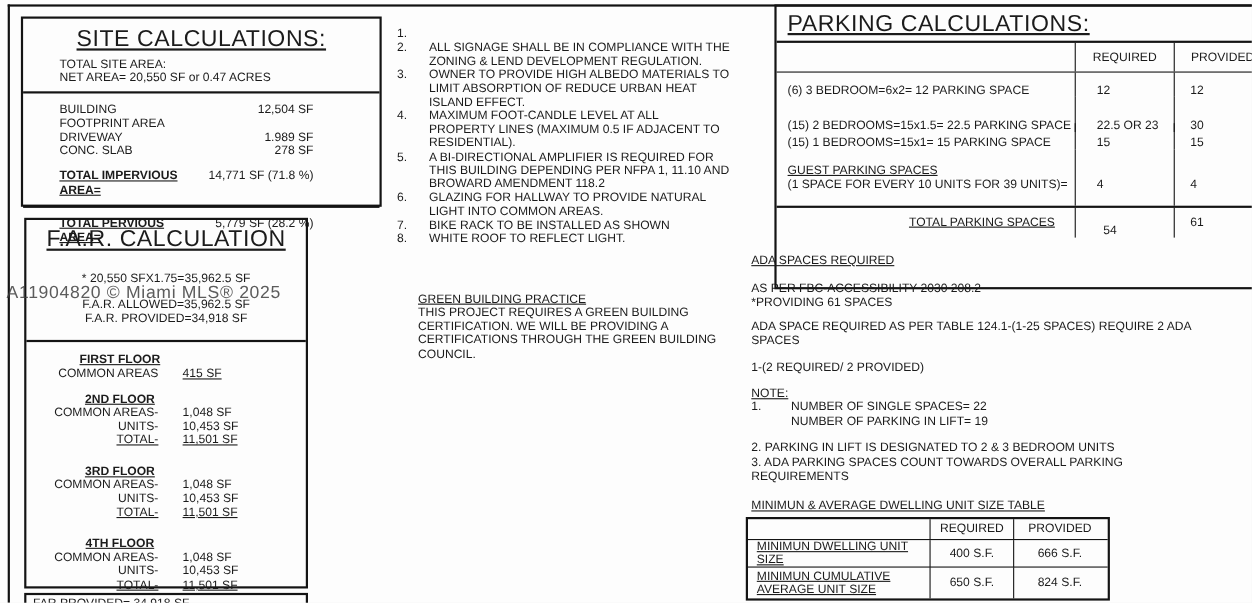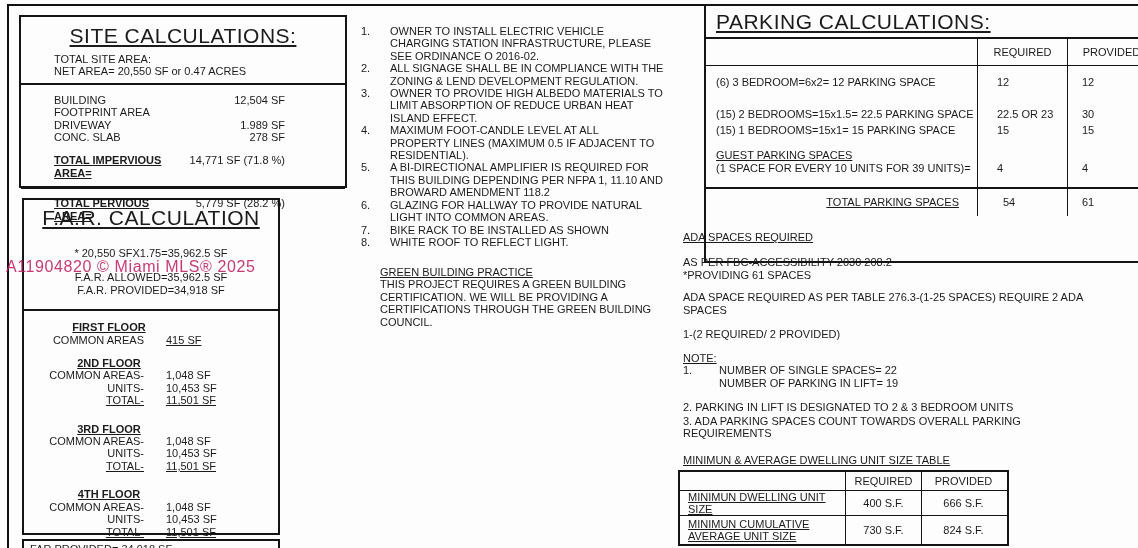--- a/index.html
+++ b/index.html
@@ -51,21 +51,21 @@
   .pk-val2{padding-left:14px;}
   .pk-total{height:29px;border-top:2px solid #141414;align-items:center;}
   .pk-total .tlabel{text-align:right;padding-right:18px;}
 
   
   .ut-grid{display:grid;grid-template-columns:165px 76px 84px;box-sizing:border-box;}
   .ut-cell{border-left:1px solid #141414;display:flex;align-items:center;justify-content:center;box-sizing:border-box;}
   .ut-lbl{display:flex;align-items:center;padding-left:8px;box-sizing:border-box;}
 
   .watermark{
-    font-size:16px;letter-spacing:.6px;color:#be185d;opacity:.85;z-index:40;white-space:nowrap;
+    font-size:16px;letter-spacing:.6px;color:#404040;opacity:.85;z-index:40;white-space:nowrap;
   }
 </style>
 </head>
 <body>
 
 <div id="sheet">
 
   <div class="abs hline" style="left:7px;top:4px;width:1131px;"></div>
   <div class="abs vline" style="left:7px;top:4px;height:544px;"></div>
 
@@ -167,23 +167,20 @@
     </div>
   </div>
 
   <div class="abs box" style="left:22px;top:539px;width:258px;height:22px;padding:2px 0 0 6px;">
     <span>FAR PROVIDED= 34,918 SF</span>
   </div>
 
   <div class="abs" style="left:361px;top:25px;width:312px;">
     <div class="note-row">
       <span class="note-num">1.</span>
-      <span class="note-text">OWNER TO INSTALL ELECTRIC VEHICLE
-CHARGING STATION INFRASTRUCTURE, PLEASE
-SEE ORDINANCE O 2016-02.</span>
     </div>
     <div class="note-row">
       <span class="note-num">2.</span>
       <span class="note-text">ALL SIGNAGE SHALL BE IN COMPLIANCE WITH THE
 ZONING &amp; LEND DEVELOPMENT REGULATION.</span>
     </div>
     <div class="note-row">
       <span class="note-num">3.</span>
       <span class="note-text">OWNER TO PROVIDE HIGH ALBEDO MATERIALS TO
 LIMIT ABSORPTION OF REDUCE URBAN HEAT
@@ -267,34 +264,34 @@
       </div>
       <div class="pk-cell-r pk-val" style="height:100%;display:flex;align-items:end;padding-bottom:13px;">
           <span>4</span>
         </div>
       <div class="pk-cell-r pk-val2" style="height:100%;display:flex;align-items:end;padding-bottom:13px;">
           <span>4</span>
         </div>
     </div>
     <div class="pk-grid pk-total">
       <div class="tlabel u">TOTAL PARKING SPACES</div>
-      <div class="pk-cell-r pk-val" style="height:100%;display:flex;align-items:center;padding-left:25px;">
+      <div class="pk-cell-r pk-val" style="height:100%;display:flex;align-items:flex-end;padding-left:25px;">
           <span>54</span>
         </div>
       <div class="pk-cell-r pk-val2" style="height:100%;display:flex;align-items:center;">
           <span>61</span>
         </div>
     </div>
   </div>
 
   <div class="abs" style="left:683px;top:231px;width:452px;">
     <div class="u">ADA SPACES REQUIRED</div>
     <div style="margin-top:13px;">AS PER FBC-ACCESSIBILITY 2030 208.2</div>
     <div>*PROVIDING 61 SPACES</div>
-    <div class="prewrap" style="margin-top:10px;">ADA SPACE REQUIRED AS PER TABLE 276.3-(1-25 SPACES) REQUIRE 2 ADA
+    <div class="prewrap" style="margin-top:10px;">ADA SPACE REQUIRED AS PER TABLE 124.1-(1-25 SPACES) REQUIRE 2 ADA
 SPACES</div>
     <div style="margin-top:12px;">1-(2 REQUIRED/ 2 PROVIDED)</div>
   </div>
 
   <div class="abs" style="left:683px;top:352px;width:452px;">
     <div class="u">NOTE:</div>
     <div class="note-row">
       <span style="width:36px;flex:none;">1.</span>
       <span class="prewrap">NUMBER OF SINGLE SPACES= 22
 NUMBER OF PARKING IN LIFT= 19</span>
@@ -312,18 +309,18 @@
       <div class="ut-cell">PROVIDED</div>
     </div>
     <div class="ut-grid" style="height:25px;border-bottom:1px solid #141414;">
       <div class="ut-lbl u">MINIMUN DWELLING UNIT SIZE</div>
       <div class="ut-cell">400 S.F.</div>
       <div class="ut-cell">666 S.F.</div>
     </div>
     <div class="ut-grid" style="height:28px;">
       <div class="ut-lbl u prewrap">MINIMUN CUMULATIVE
 AVERAGE UNIT SIZE</div>
-      <div class="ut-cell">730 S.F.</div>
+      <div class="ut-cell">650 S.F.</div>
       <div class="ut-cell">824 S.F.</div>
     </div>
   </div>
 
 </div>
 
 </body></html>

